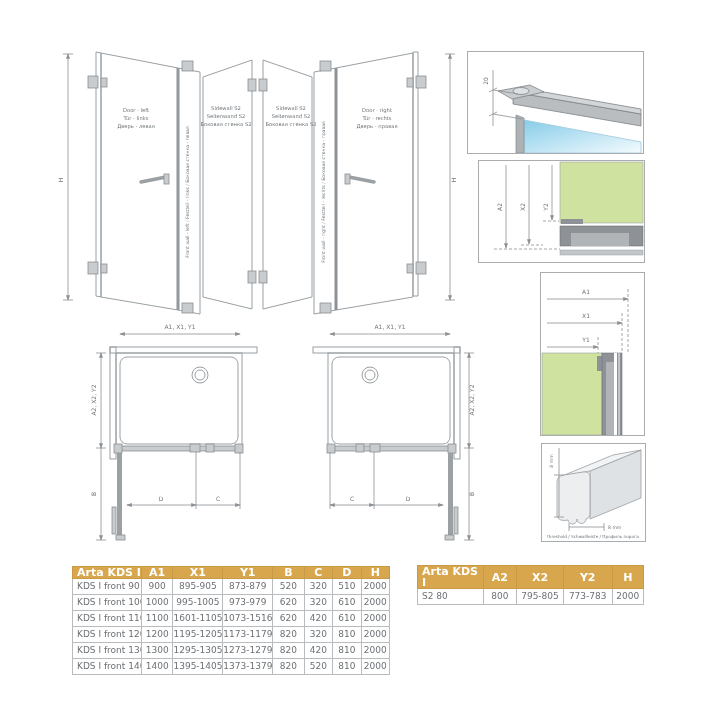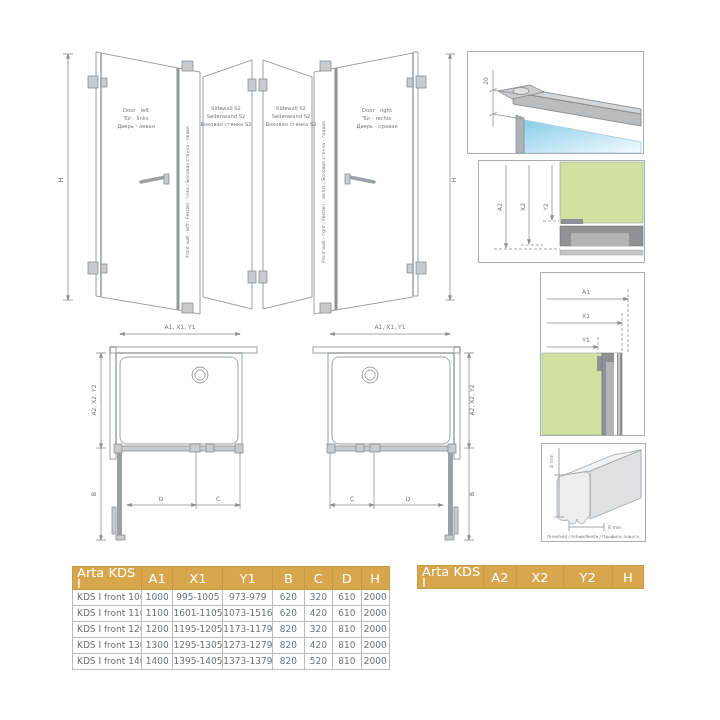--- a/index.html
+++ b/index.html
@@ -3,21 +3,21 @@
 <meta charset="utf-8">
 <style>
   html,body{margin:0;padding:0;background:#fff;}
   .page{position:relative;width:720px;height:720px;background:#ffffff;
         font-family:"DejaVu Sans", sans-serif;overflow:hidden;}
   .abs{position:absolute;}
   svg text{font-family:"DejaVu Sans", sans-serif;fill:#70767a;}
   .panel{position:absolute;border:1px solid #a9adb0;background:#fff;}
   
   .dtable{position:absolute;border-collapse:collapse;table-layout:fixed;background:#fff;}
-  .dtable th{background:#d8a64d;color:#ffffff;font-size:13px;font-weight:normal;
+  .dtable th{background:#d8a64d;color:#ffffff;font-size:11px;font-weight:bold;
              height:11px;line-height:11px;text-align:center;padding:0;border:1px solid #c79a43;}
   .dtable td{font-size:9px;color:#6c7175;height:15px;line-height:15px;text-align:center;
              border:1px solid #b9bcbf;padding:0;background:#fff;white-space:nowrap;overflow:hidden;}
   .dtable th:first-child,.dtable td:first-child{text-align:left;padding-left:4px;}
   #left-table{left:72px;top:566px;width:318px;}
   #right-table{left:417px;top:565px;width:227px;}
   #left-table th:nth-child(1){width:21%}#left-table th:nth-child(2){width:10%}
   #left-table th:nth-child(3){width:16%}#left-table th:nth-child(4){width:16%}
   #left-table th:nth-child(5){width:10%}#left-table th:nth-child(6){width:9%}
   #left-table th:nth-child(7){width:9%}#left-table th:nth-child(8){width:9%}
@@ -341,20 +341,30 @@
           <th>X1</th>
           <th>Y1</th>
           <th>B</th>
           <th>C</th>
           <th>D</th>
           <th>H</th>
         </tr>
       </thead>
       <tbody>
         <tr>
+          <td>KDS I front 90</td>
+          <td>900</td>
+          <td>895-905</td>
+          <td>873-879</td>
+          <td>520</td>
+          <td>320</td>
+          <td>510</td>
+          <td>2000</td>
+        </tr>
+        <tr>
           <td>KDS I front 100</td>
           <td>1000</td>
           <td>995-1005</td>
           <td>973-979</td>
           <td>620</td>
           <td>320</td>
           <td>610</td>
           <td>2000</td>
         </tr>
         <tr>
@@ -403,16 +413,23 @@
       <thead>
         <tr>
           <th>Arta KDS I</th>
           <th>A2</th>
           <th>X2</th>
           <th>Y2</th>
           <th>H</th>
         </tr>
       </thead>
       <tbody>
+        <tr>
+          <td>S2 80</td>
+          <td>800</td>
+          <td>795-805</td>
+          <td>773-783</td>
+          <td>2000</td>
+        </tr>
       </tbody>
     </table>
 
 </div>
 
 </body></html>

